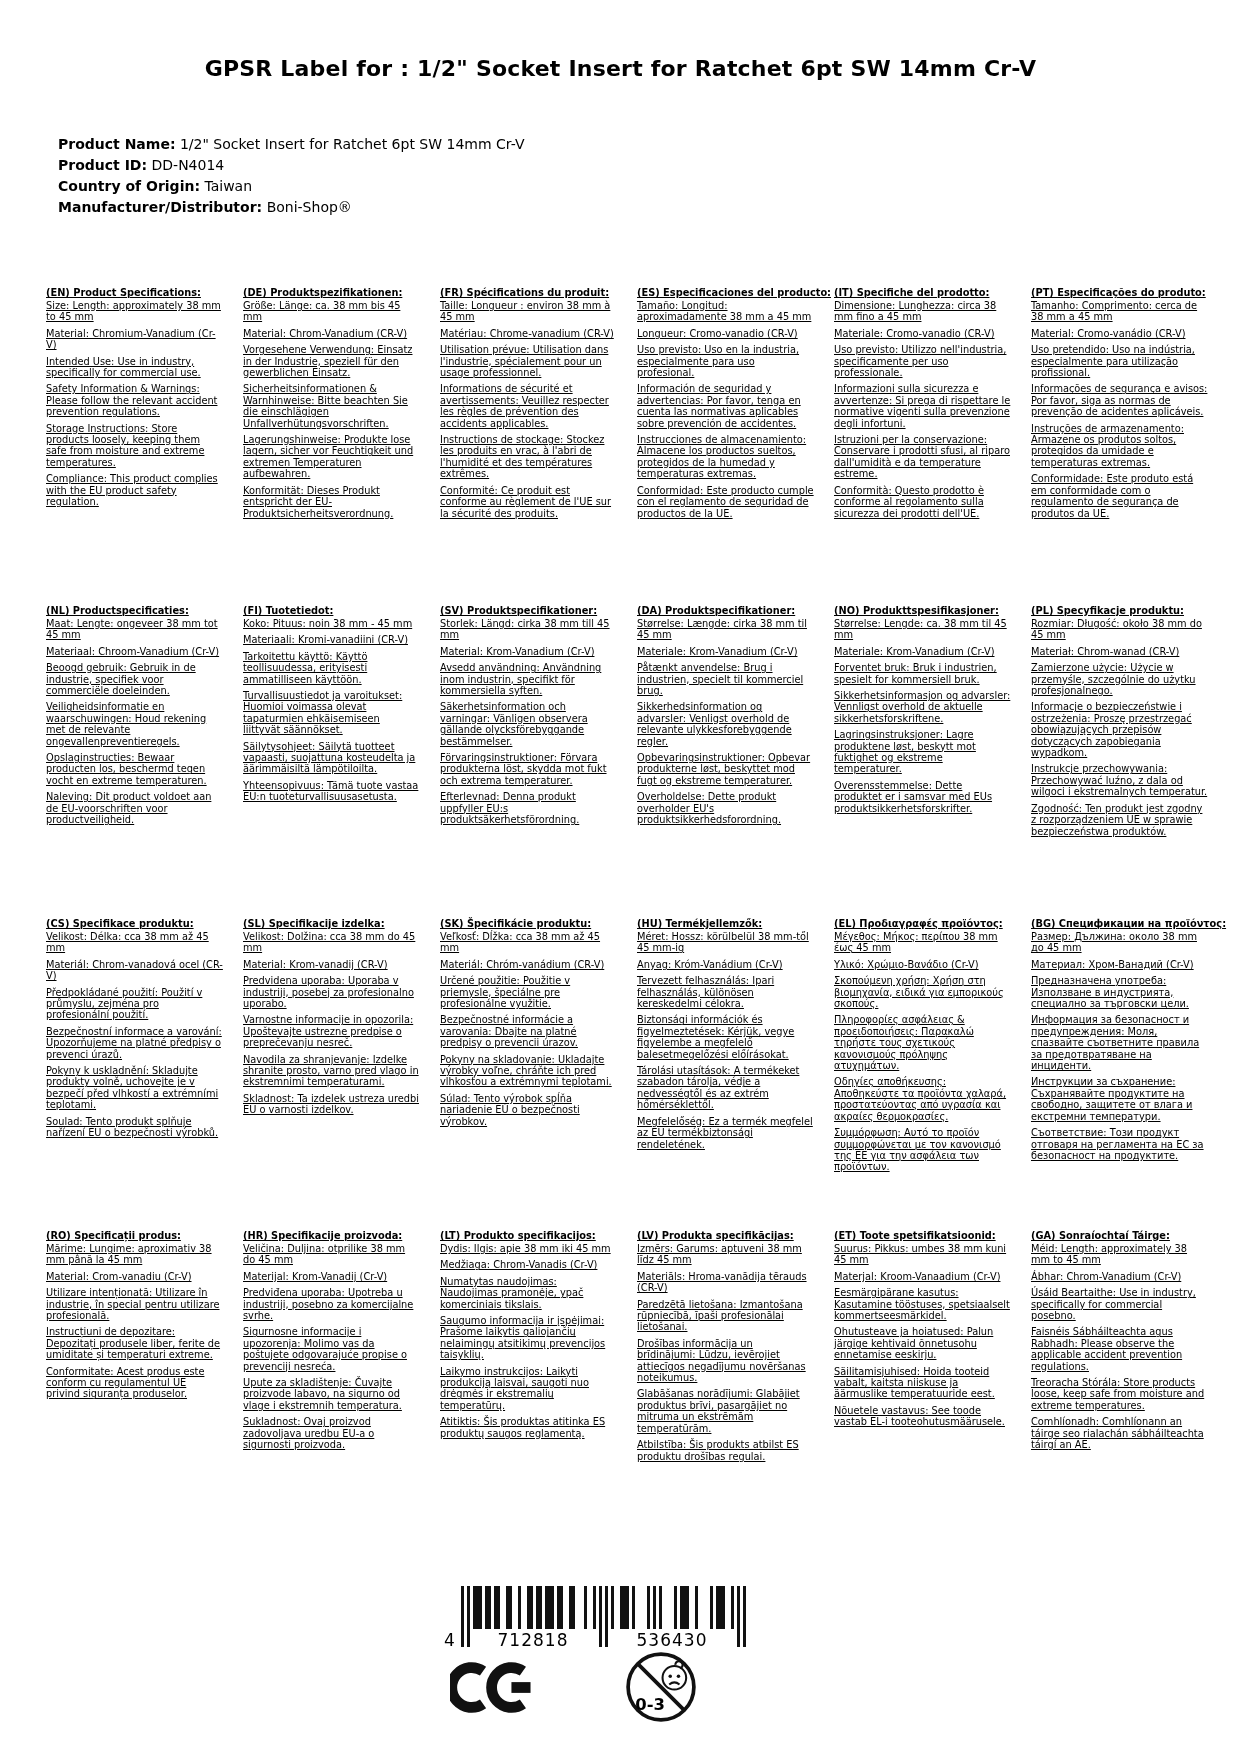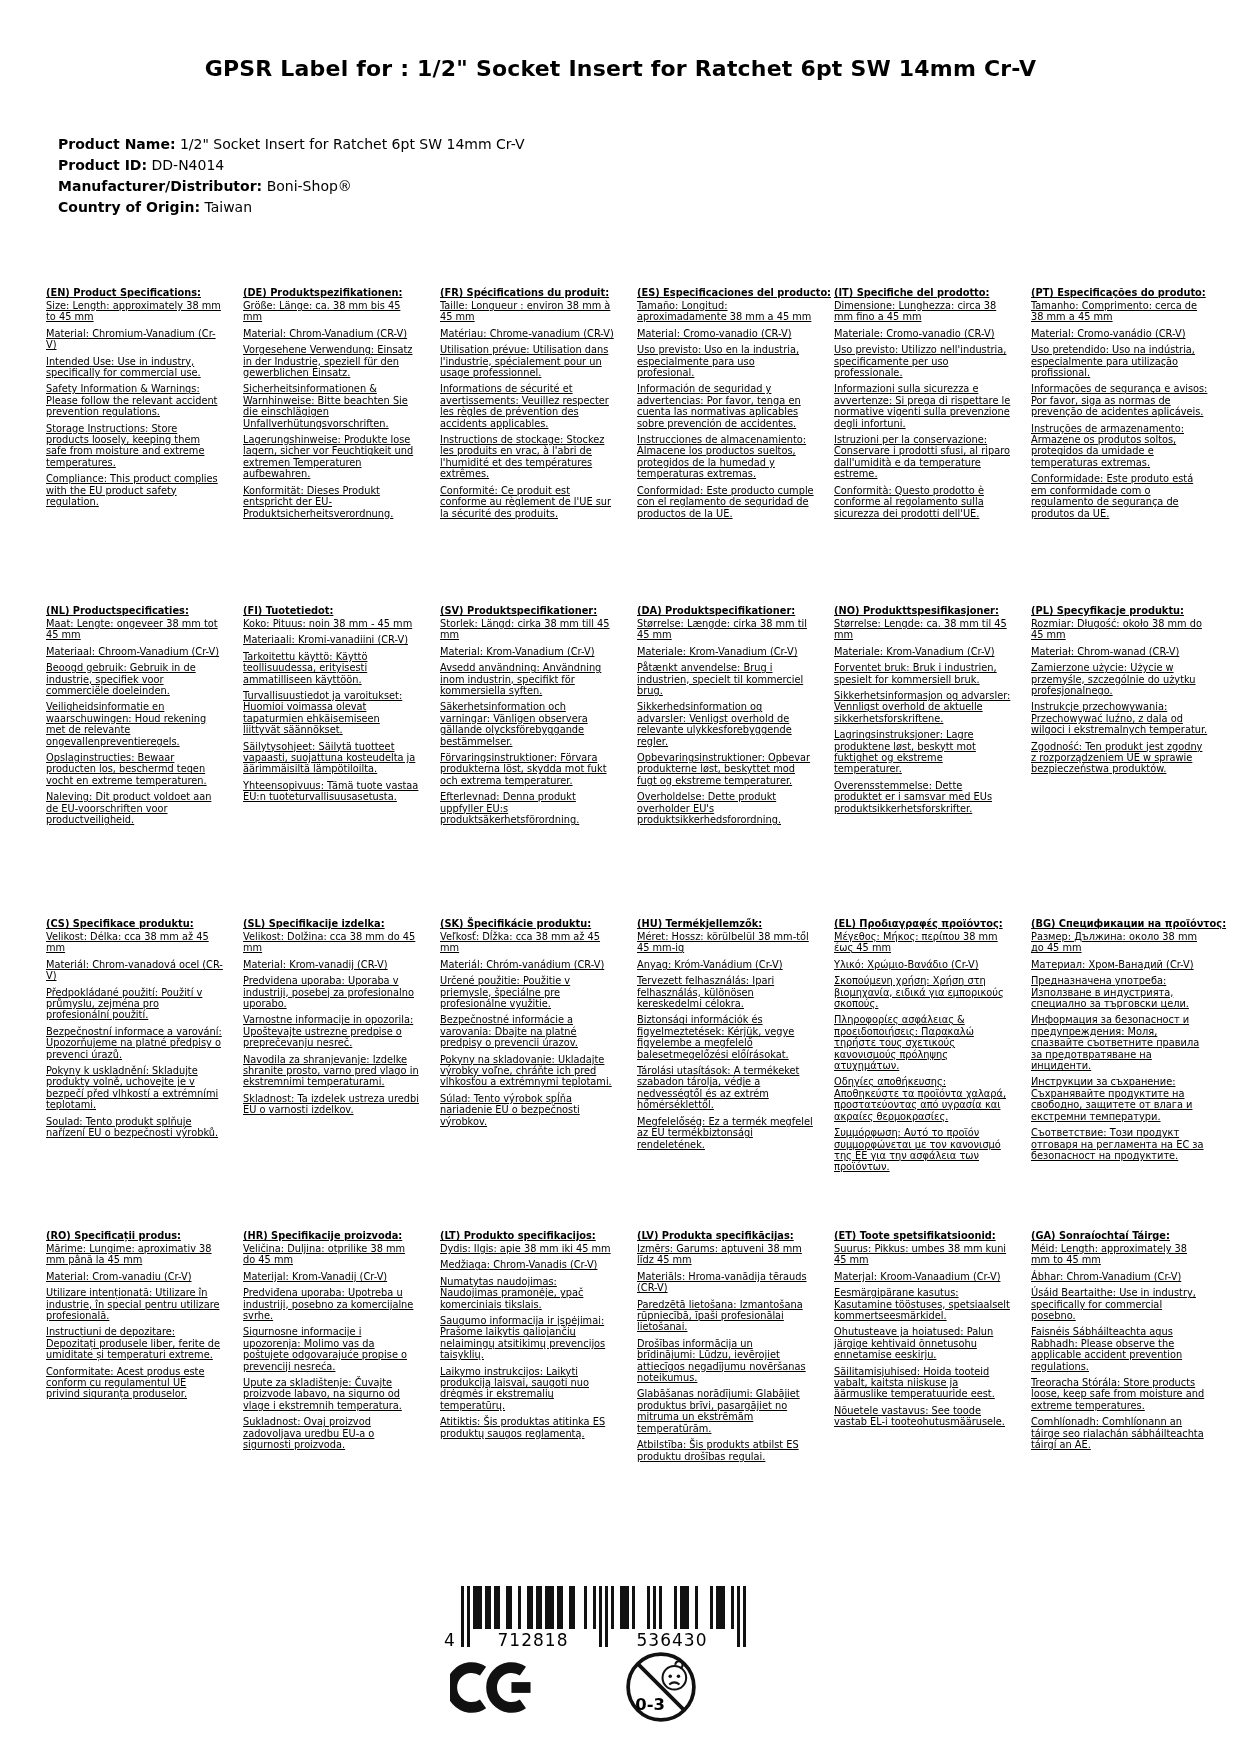--- a/index.html
+++ b/index.html
@@ -23,22 +23,22 @@
 </head>
 <body>
 
 <div class="page">
 
   <div class="title">GPSR Label for : 1/2" Socket Insert for Ratchet 6pt SW 14mm Cr-V</div>
 
   <div class="info">
       <div class="info-line"><b>Product Name:</b><span> 1/2" Socket Insert for Ratchet 6pt SW 14mm Cr-V</span></div>
       <div class="info-line"><b>Product ID:</b><span> DD-N4014</span></div>
+      <div class="info-line"><b>Country of Origin:</b><span> Taiwan</span></div>
       <div class="info-line"><b>Manufacturer/Distributor:</b><span> Boni-Shop®</span></div>
-      <div class="info-line"><b>Country of Origin:</b><span> Taiwan</span></div>
     </div>
 
   <div class="grid">
       <div class="lang-block">
         <div class="lang-header">(EN) Product Specifications:</div>
         <div class="lang-par">Size: Length: approximately 38 mm to 45 mm</div>
         <div class="lang-par">Material: Chromium-Vanadium (Cr-V)</div>
         <div class="lang-par">Intended Use: Use in industry, specifically for commercial use.</div>
         <div class="lang-par">Safety Information &amp; Warnings: Please follow the relevant accident prevention regulations.</div>
         <div class="lang-par">Storage Instructions: Store products loosely, keeping them safe from moisture and extreme temperatures.</div>
@@ -58,21 +58,21 @@
         <div class="lang-par">Taille: Longueur : environ 38 mm à 45 mm</div>
         <div class="lang-par">Matériau: Chrome-vanadium (CR-V)</div>
         <div class="lang-par">Utilisation prévue: Utilisation dans l'industrie, spécialement pour un usage professionnel.</div>
         <div class="lang-par">Informations de sécurité et avertissements: Veuillez respecter les règles de prévention des accidents applicables.</div>
         <div class="lang-par">Instructions de stockage: Stockez les produits en vrac, à l'abri de l'humidité et des températures extrêmes.</div>
         <div class="lang-par">Conformité: Ce produit est conforme au règlement de l'UE sur la sécurité des produits.</div>
       </div>
       <div class="lang-block">
         <div class="lang-header">(ES) Especificaciones del producto:</div>
         <div class="lang-par">Tamaño: Longitud: aproximadamente 38 mm a 45 mm</div>
-        <div class="lang-par">Material: Cromo-vanadio (CR-V)</div>
+        <div class="lang-par">Longueur: Cromo-vanadio (CR-V)</div>
         <div class="lang-par">Uso previsto: Uso en la industria, especialmente para uso profesional.</div>
         <div class="lang-par">Información de seguridad y advertencias: Por favor, tenga en cuenta las normativas aplicables sobre prevención de accidentes.</div>
         <div class="lang-par">Instrucciones de almacenamiento: Almacene los productos sueltos, protegidos de la humedad y temperaturas extremas.</div>
         <div class="lang-par">Conformidad: Este producto cumple con el reglamento de seguridad de productos de la UE.</div>
       </div>
       <div class="lang-block">
         <div class="lang-header">(IT) Specifiche del prodotto:</div>
         <div class="lang-par">Dimensione: Lunghezza: circa 38 mm fino a 45 mm</div>
         <div class="lang-par">Materiale: Cromo-vanadio (CR-V)</div>
         <div class="lang-par">Uso previsto: Utilizzo nell'industria, specificamente per uso professionale.</div>
@@ -132,20 +132,21 @@
         <div class="lang-par">Forventet bruk: Bruk i industrien, spesielt for kommersiell bruk.</div>
         <div class="lang-par">Sikkerhetsinformasjon og advarsler: Vennligst overhold de aktuelle sikkerhetsforskriftene.</div>
         <div class="lang-par">Lagringsinstruksjoner: Lagre produktene løst, beskytt mot fuktighet og ekstreme temperaturer.</div>
         <div class="lang-par">Overensstemmelse: Dette produktet er i samsvar med EUs produktsikkerhetsforskrifter.</div>
       </div>
       <div class="lang-block">
         <div class="lang-header">(PL) Specyfikacje produktu:</div>
         <div class="lang-par">Rozmiar: Długość: około 38 mm do 45 mm</div>
         <div class="lang-par">Materiał: Chrom-wanad (CR-V)</div>
         <div class="lang-par">Zamierzone użycie: Użycie w przemyśle, szczególnie do użytku profesjonalnego.</div>
+        <div class="lang-par">Informacje o bezpieczeństwie i ostrzeżenia: Proszę przestrzegać obowiązujących przepisów dotyczących zapobiegania wypadkom.</div>
         <div class="lang-par">Instrukcje przechowywania: Przechowywać luźno, z dala od wilgoci i ekstremalnych temperatur.</div>
         <div class="lang-par">Zgodność: Ten produkt jest zgodny z rozporządzeniem UE w sprawie bezpieczeństwa produktów.</div>
       </div>
       <div class="lang-block">
         <div class="lang-header">(CS) Specifikace produktu:</div>
         <div class="lang-par">Velikost: Délka: cca 38 mm až 45 mm</div>
         <div class="lang-par">Materiál: Chrom-vanadová ocel (CR-V)</div>
         <div class="lang-par">Předpokládané použití: Použití v průmyslu, zejména pro profesionální použití.</div>
         <div class="lang-par">Bezpečnostní informace a varování: Upozorňujeme na platné předpisy o prevenci úrazů.</div>
         <div class="lang-par">Pokyny k uskladnění: Skladujte produkty volně, uchovejte je v bezpečí před vlhkostí a extrémními teplotami.</div>

